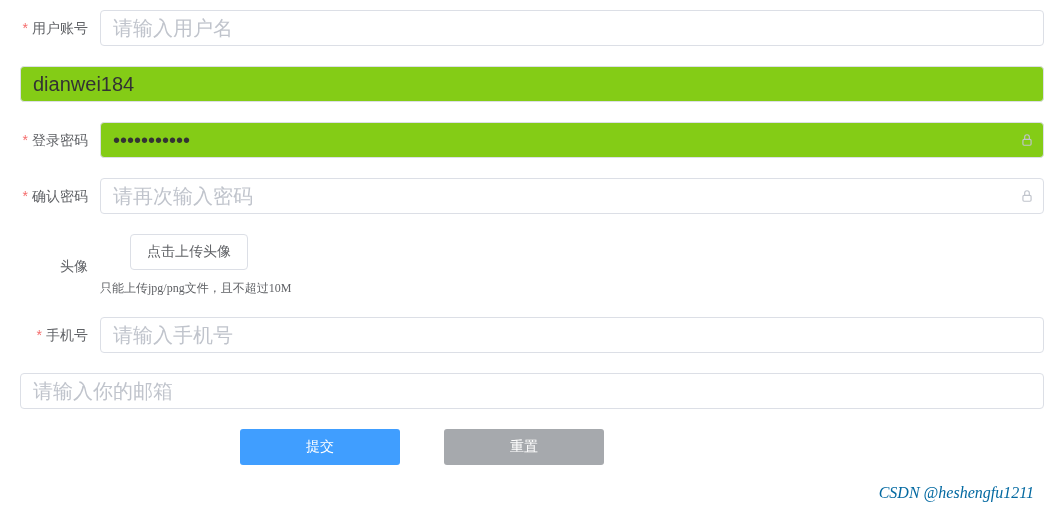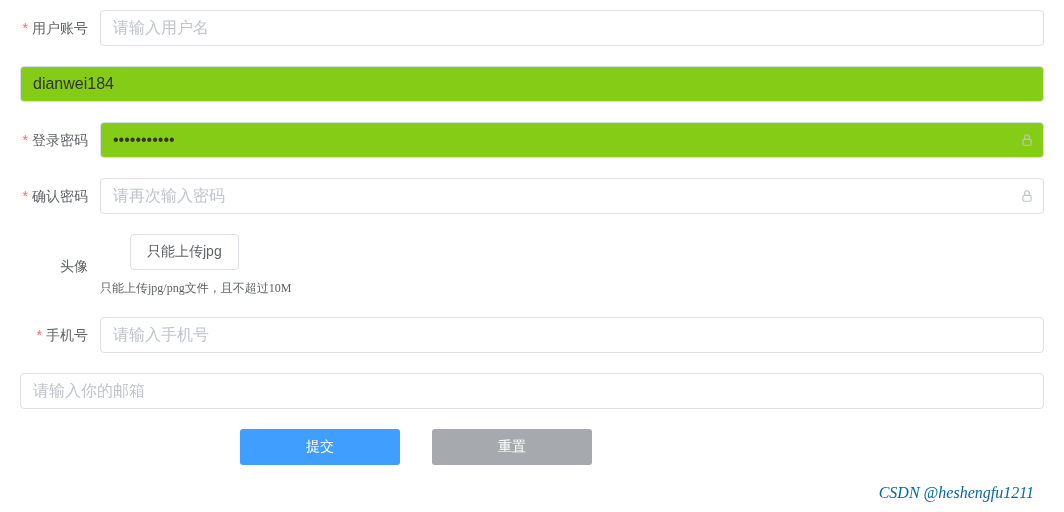--- a/index.html
+++ b/index.html
@@ -32,21 +32,21 @@
     }
     .form-control {
       flex: 1;
     }
     .input {
       width: 100%;
       height: 36px;
       padding: 0 12px;
       border: 1px solid #dcdfe6;
       border-radius: 4px;
-      font-size: 16px;
+      font-size: 20px;
       color: #606266;
       outline: none;
       background: #fff;
     }
     .input::placeholder { color: #c0c4cc; }
     .input.autofill {
       background: #84cc16;
       color: #333;
     }
     .input-wrapper {
@@ -75,21 +75,21 @@
       margin-left: 30px;
     }
     .hint {
       font-size: 12px;
       color: #606266;
       margin-top: 10px;
       font-family: Liberation Serif, serif;
     }
     .btn-row {
       display: flex;
-      gap: 32px;
+      gap: 44px;
       margin-left: 220px;
       margin-top: 5px;
     }
     .btn {
       width: 160px;
       height: 36px;
       border: none;
       border-radius: 3px;
       font-size: 14px;
       cursor: pointer;
@@ -157,21 +157,21 @@
               <path d="M8 11V7a4 4 0 0 1 8 0v4"></path>
             </svg>
         </span>
       </div>
     </div>
   </div>
 
   <div class="form-row">
     <label class="form-label">头像</label>
     <div class="form-control">
-      <button type="button" class="upload-btn">只能上传jpg</button>
+      <button type="button" class="upload-btn">点击上传头像</button>
       <div class="hint">只能上传jpg/png文件，且不超过10M</div>
     </div>
   </div>
 
   <div class="form-row">
     <label class="form-label required">手机号</label>
     <div class="form-control">
       <input class="input" type="text" placeholder="请输入手机号" style="">
     </div>
   </div>

